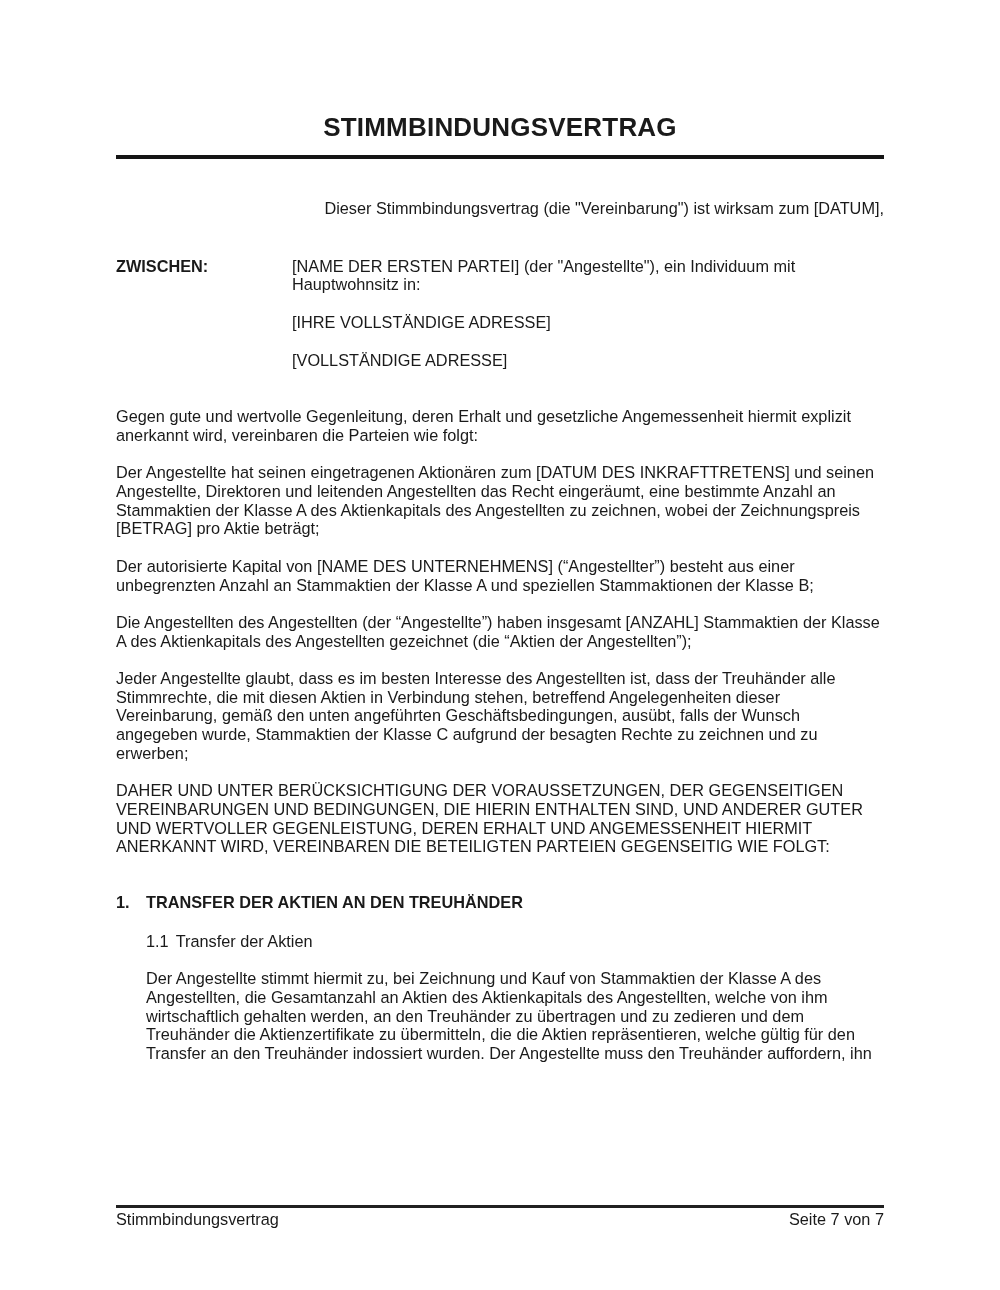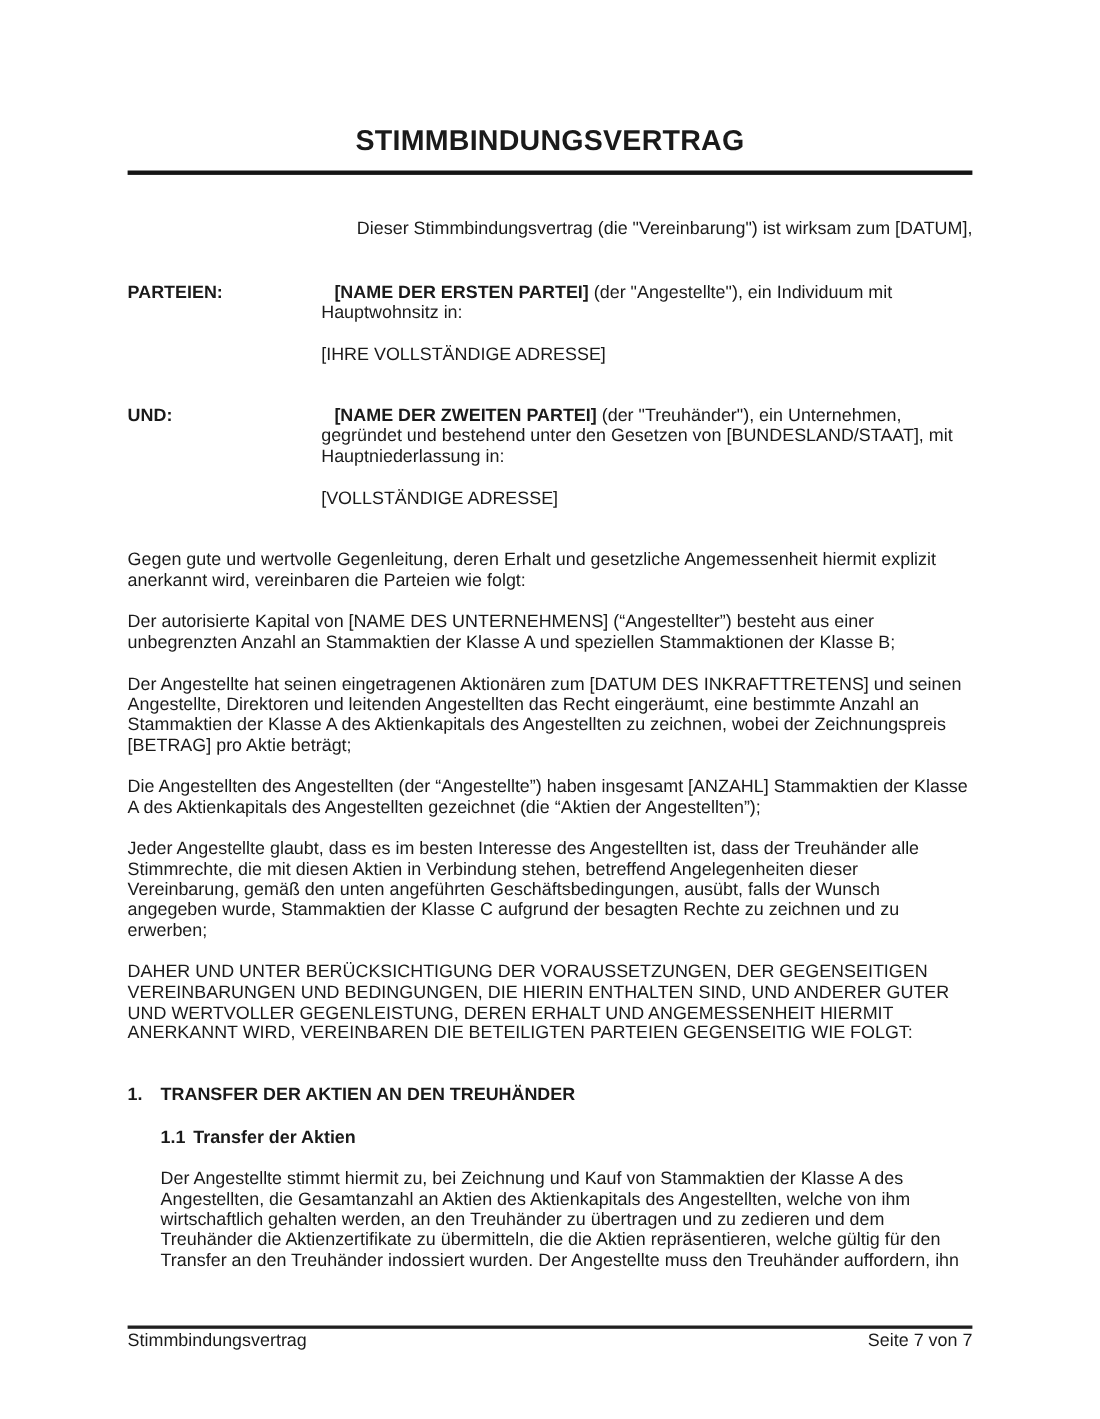--- a/index.html
+++ b/index.html
@@ -39,24 +39,24 @@
   .mt39 { margin-top: 39px; }
   .mt38 { margin-top: 38px; }
   .mt37 { margin-top: 37px; }
   .mt20 { margin-top: 20px; }
   .mt19 { margin-top: 19px; }
   .mt12 { }
   .party { display: flex; }
   .party .plabel { flex: 0 0 176px; font-weight: bold; }
   .party .pdesc { flex: 1 1 auto; }
   .addr { margin-left: 176px; }
-  .bold { font-weight: bold; margin-left: 12px; }
+  .bold { font-weight: normal; }
   .h1 { display: flex; font-weight: bold; }
   .h1 .num { flex: 0 0 30px; }
-  .h2 { margin-left: 30px; font-weight: bold; }
+  .h2 { margin-left: 30px; font-weight: normal; }
   .h2 .num { margin-right: 7px; }
   .indent { margin-left: 30px; }
   .footer-rule {
     position: absolute;
     left: 116px;
     top: 1205px;
     width: 768px;
     height: 3px;
     background: #202020;
   }
@@ -74,36 +74,32 @@
 
 <div class="page">
   <div class="content">
 
     <div class="doc-title">STIMMBINDUNGSVERTRAG</div>
     <div class="title-rule"></div>
 
     <p class="mt40">Dieser Stimmbindungsvertrag (die "Vereinbarung") ist wirksam zum [DATUM],</p>
 
     <div class="party mt39">
-      <div class="plabel">PARTEIEN:</div>
+      <div class="plabel">ZWISCHEN:</div>
       <div class="pdesc"><span class="bold">[NAME DER ERSTEN PARTEI]</span><span> (der "Angestellte"), ein Individuum mit Hauptwohnsitz in:</span></div>
     </div>
 
     <p class="addr">[IHRE VOLLSTÄNDIGE ADRESSE]</p>
 
-    <div class="party mt37">
-      <div class="plabel">UND:</div>
-      <div class="pdesc"><span class="bold">[NAME DER ZWEITEN PARTEI]</span><span> (der "Treuhänder"), ein Unternehmen, gegründet und bestehend unter den Gesetzen von [BUNDESLAND/STAAT], mit Hauptniederlassung in:</span></div>
-    </div>
 
     <p class="addr mt19">[VOLLSTÄNDIGE ADRESSE]</p>
 
     <p class="mt38">Gegen gute und wertvolle Gegenleitung, deren Erhalt und gesetzliche Angemessenheit hiermit explizit anerkannt wird, vereinbaren die Parteien wie folgt:</p>
+    <p>Der Angestellte hat seinen eingetragenen Aktionären zum [DATUM DES INKRAFTTRETENS] und seinen Angestellte, Direktoren und leitenden Angestellten das Recht eingeräumt, eine bestimmte Anzahl an Stammaktien der Klasse A des Aktienkapitals des Angestellten zu zeichnen, wobei der Zeichnungspreis [BETRAG] pro Aktie beträgt;</p>
     <p>Der autorisierte Kapital von [NAME DES UNTERNEHMENS] (“Angestellter”) besteht aus einer unbegrenzten Anzahl an Stammaktien der Klasse A und speziellen Stammaktionen der Klasse B;</p>
-    <p>Der Angestellte hat seinen eingetragenen Aktionären zum [DATUM DES INKRAFTTRETENS] und seinen Angestellte, Direktoren und leitenden Angestellten das Recht eingeräumt, eine bestimmte Anzahl an Stammaktien der Klasse A des Aktienkapitals des Angestellten zu zeichnen, wobei der Zeichnungspreis [BETRAG] pro Aktie beträgt;</p>
     <p>Die Angestellten des Angestellten (der “Angestellte”) haben insgesamt [ANZAHL] Stammaktien der Klasse A des Aktienkapitals des Angestellten gezeichnet (die “Aktien der Angestellten”);</p>
     <p>Jeder Angestellte glaubt, dass es im besten Interesse des Angestellten ist, dass der Treuhänder alle Stimmrechte, die mit diesen Aktien in Verbindung stehen, betreffend Angelegenheiten dieser Vereinbarung, gemäß den unten angeführten Geschäftsbedingungen, ausübt, falls der Wunsch angegeben wurde, Stammaktien der Klasse C aufgrund der besagten Rechte zu zeichnen und zu erwerben;</p>
     <p>DAHER UND UNTER BERÜCKSICHTIGUNG DER VORAUSSETZUNGEN, DER GEGENSEITIGEN VEREINBARUNGEN UND BEDINGUNGEN, DIE HIERIN ENTHALTEN SIND, UND ANDERER GUTER UND WERTVOLLER GEGENLEISTUNG, DEREN ERHALT UND ANGEMESSENHEIT HIERMIT ANERKANNT WIRD, VEREINBAREN DIE BETEILIGTEN PARTEIEN GEGENSEITIG WIE FOLGT:</p>
 
     <div class="h1 mt37">
       <span class="num">1.</span>
       <span>TRANSFER DER AKTIEN AN DEN TREUHÄNDER</span>
     </div>
 
     <div class="h2 mt20">

